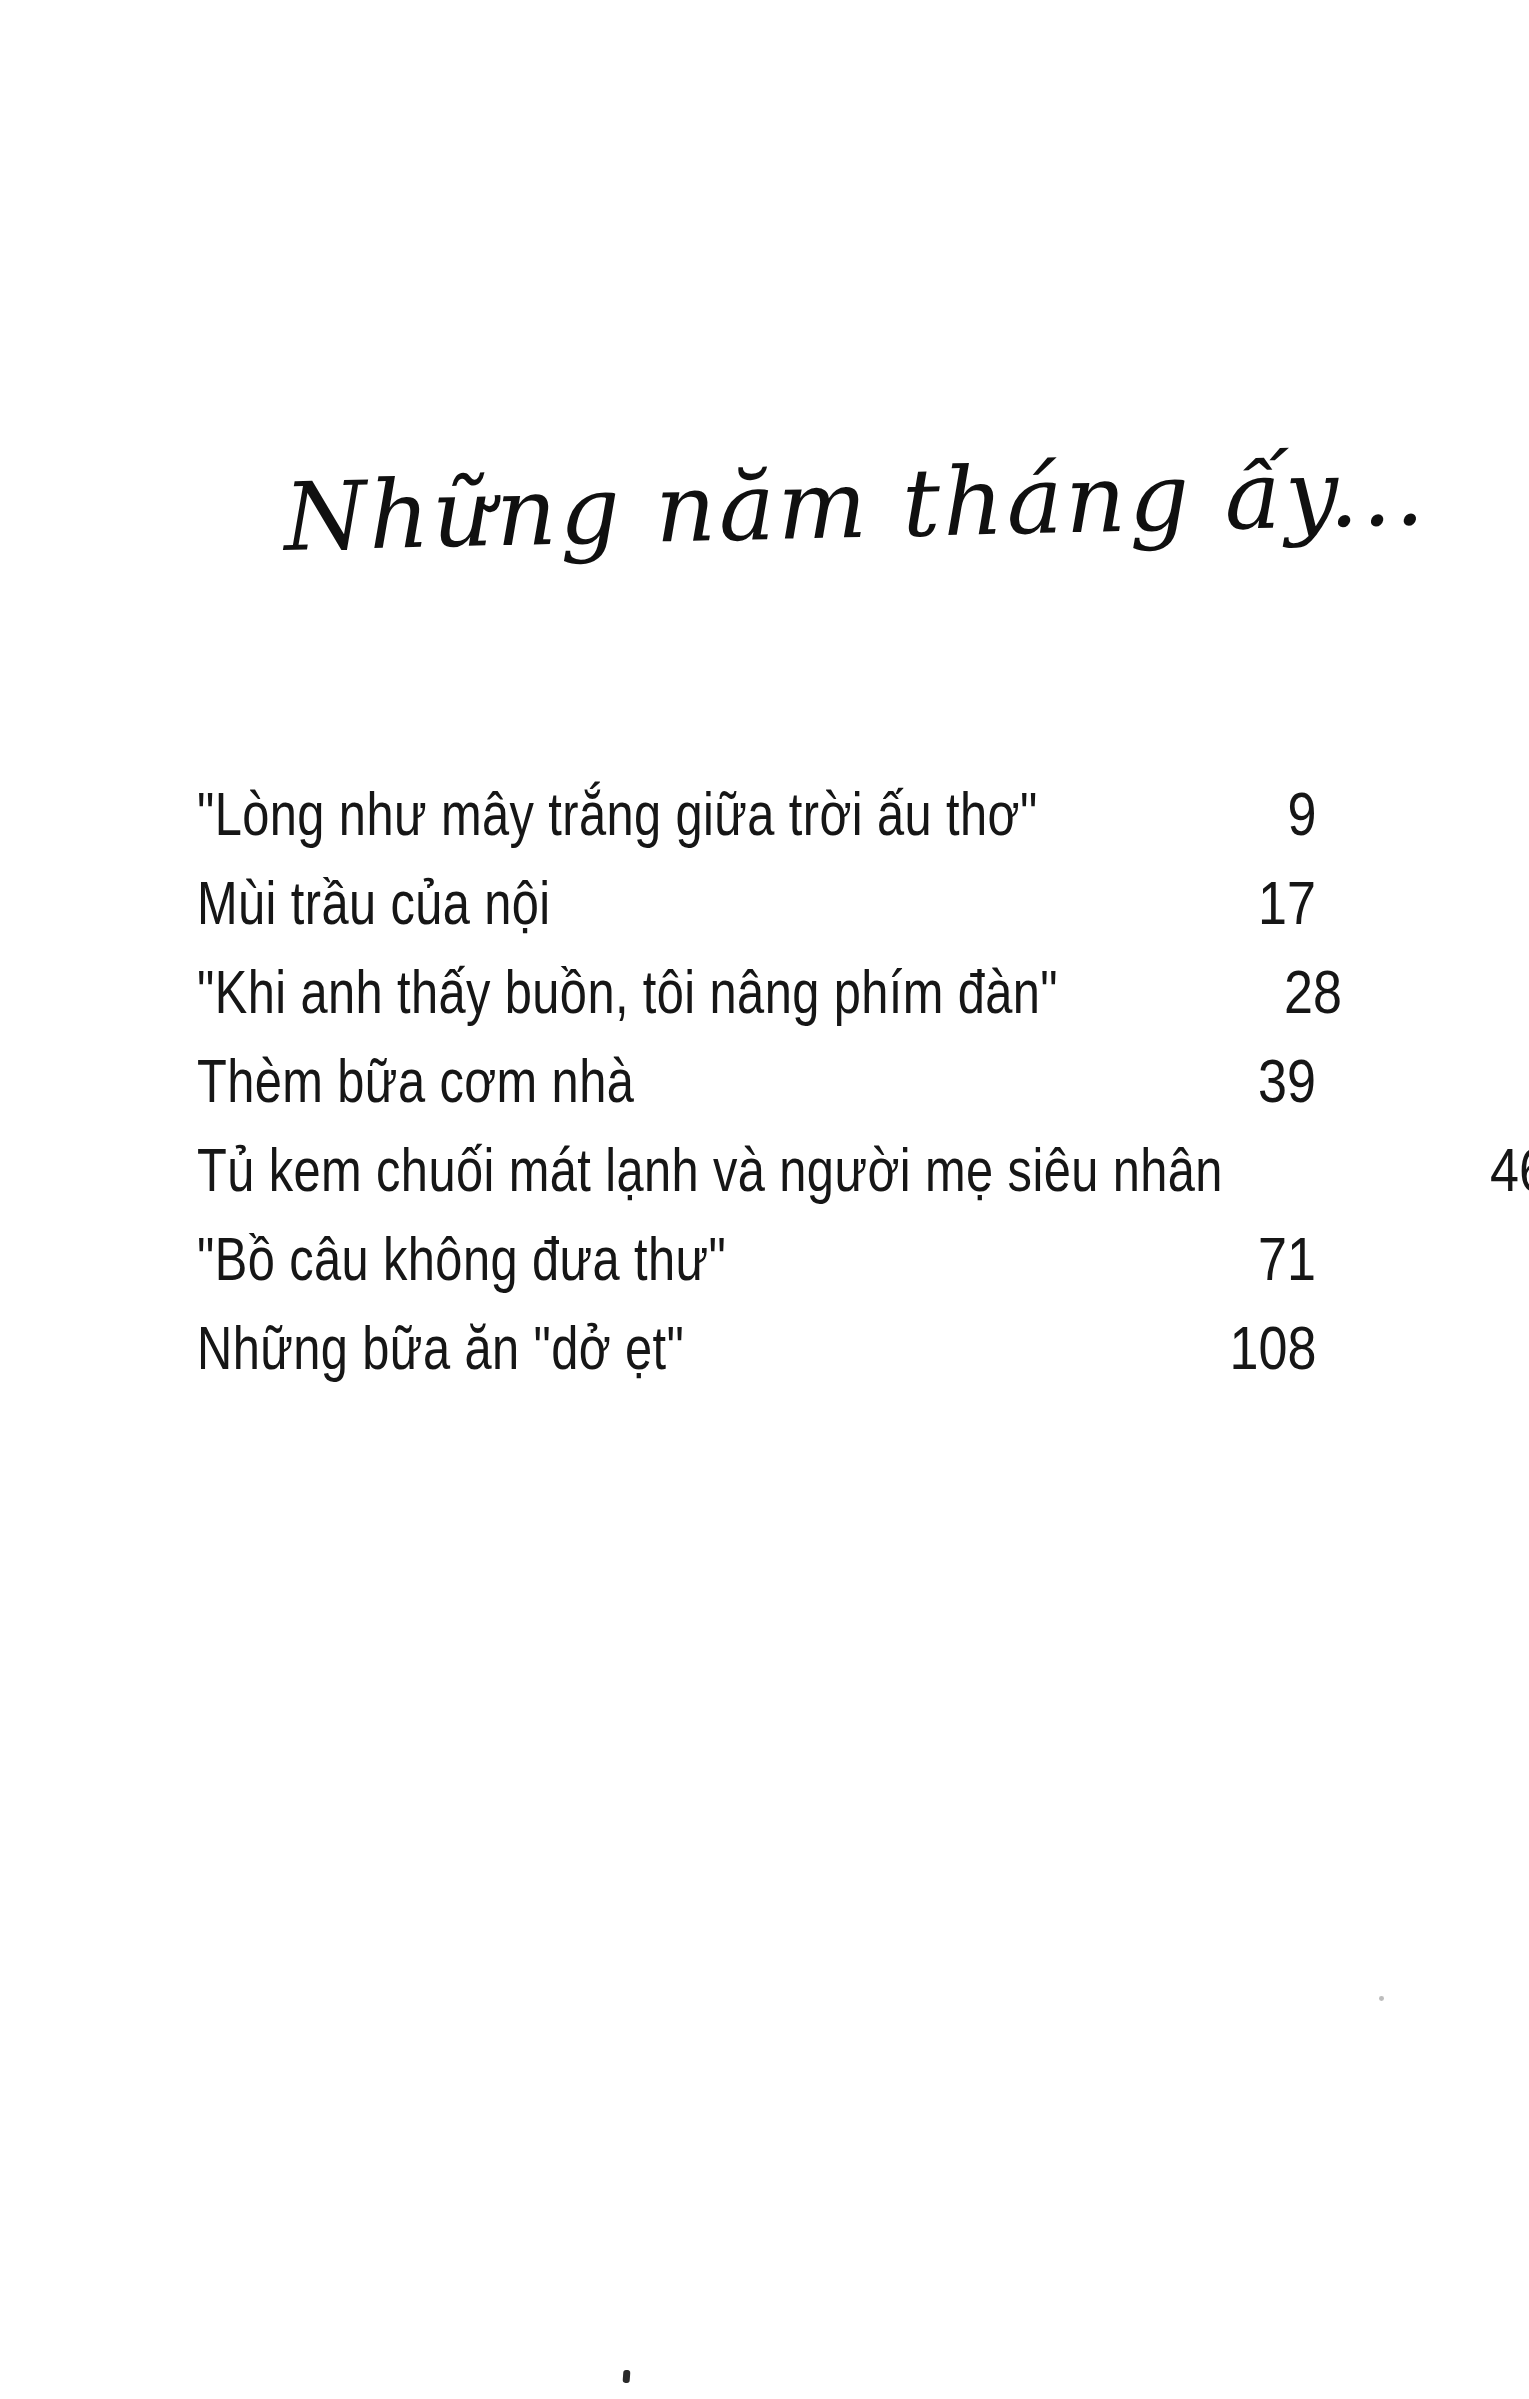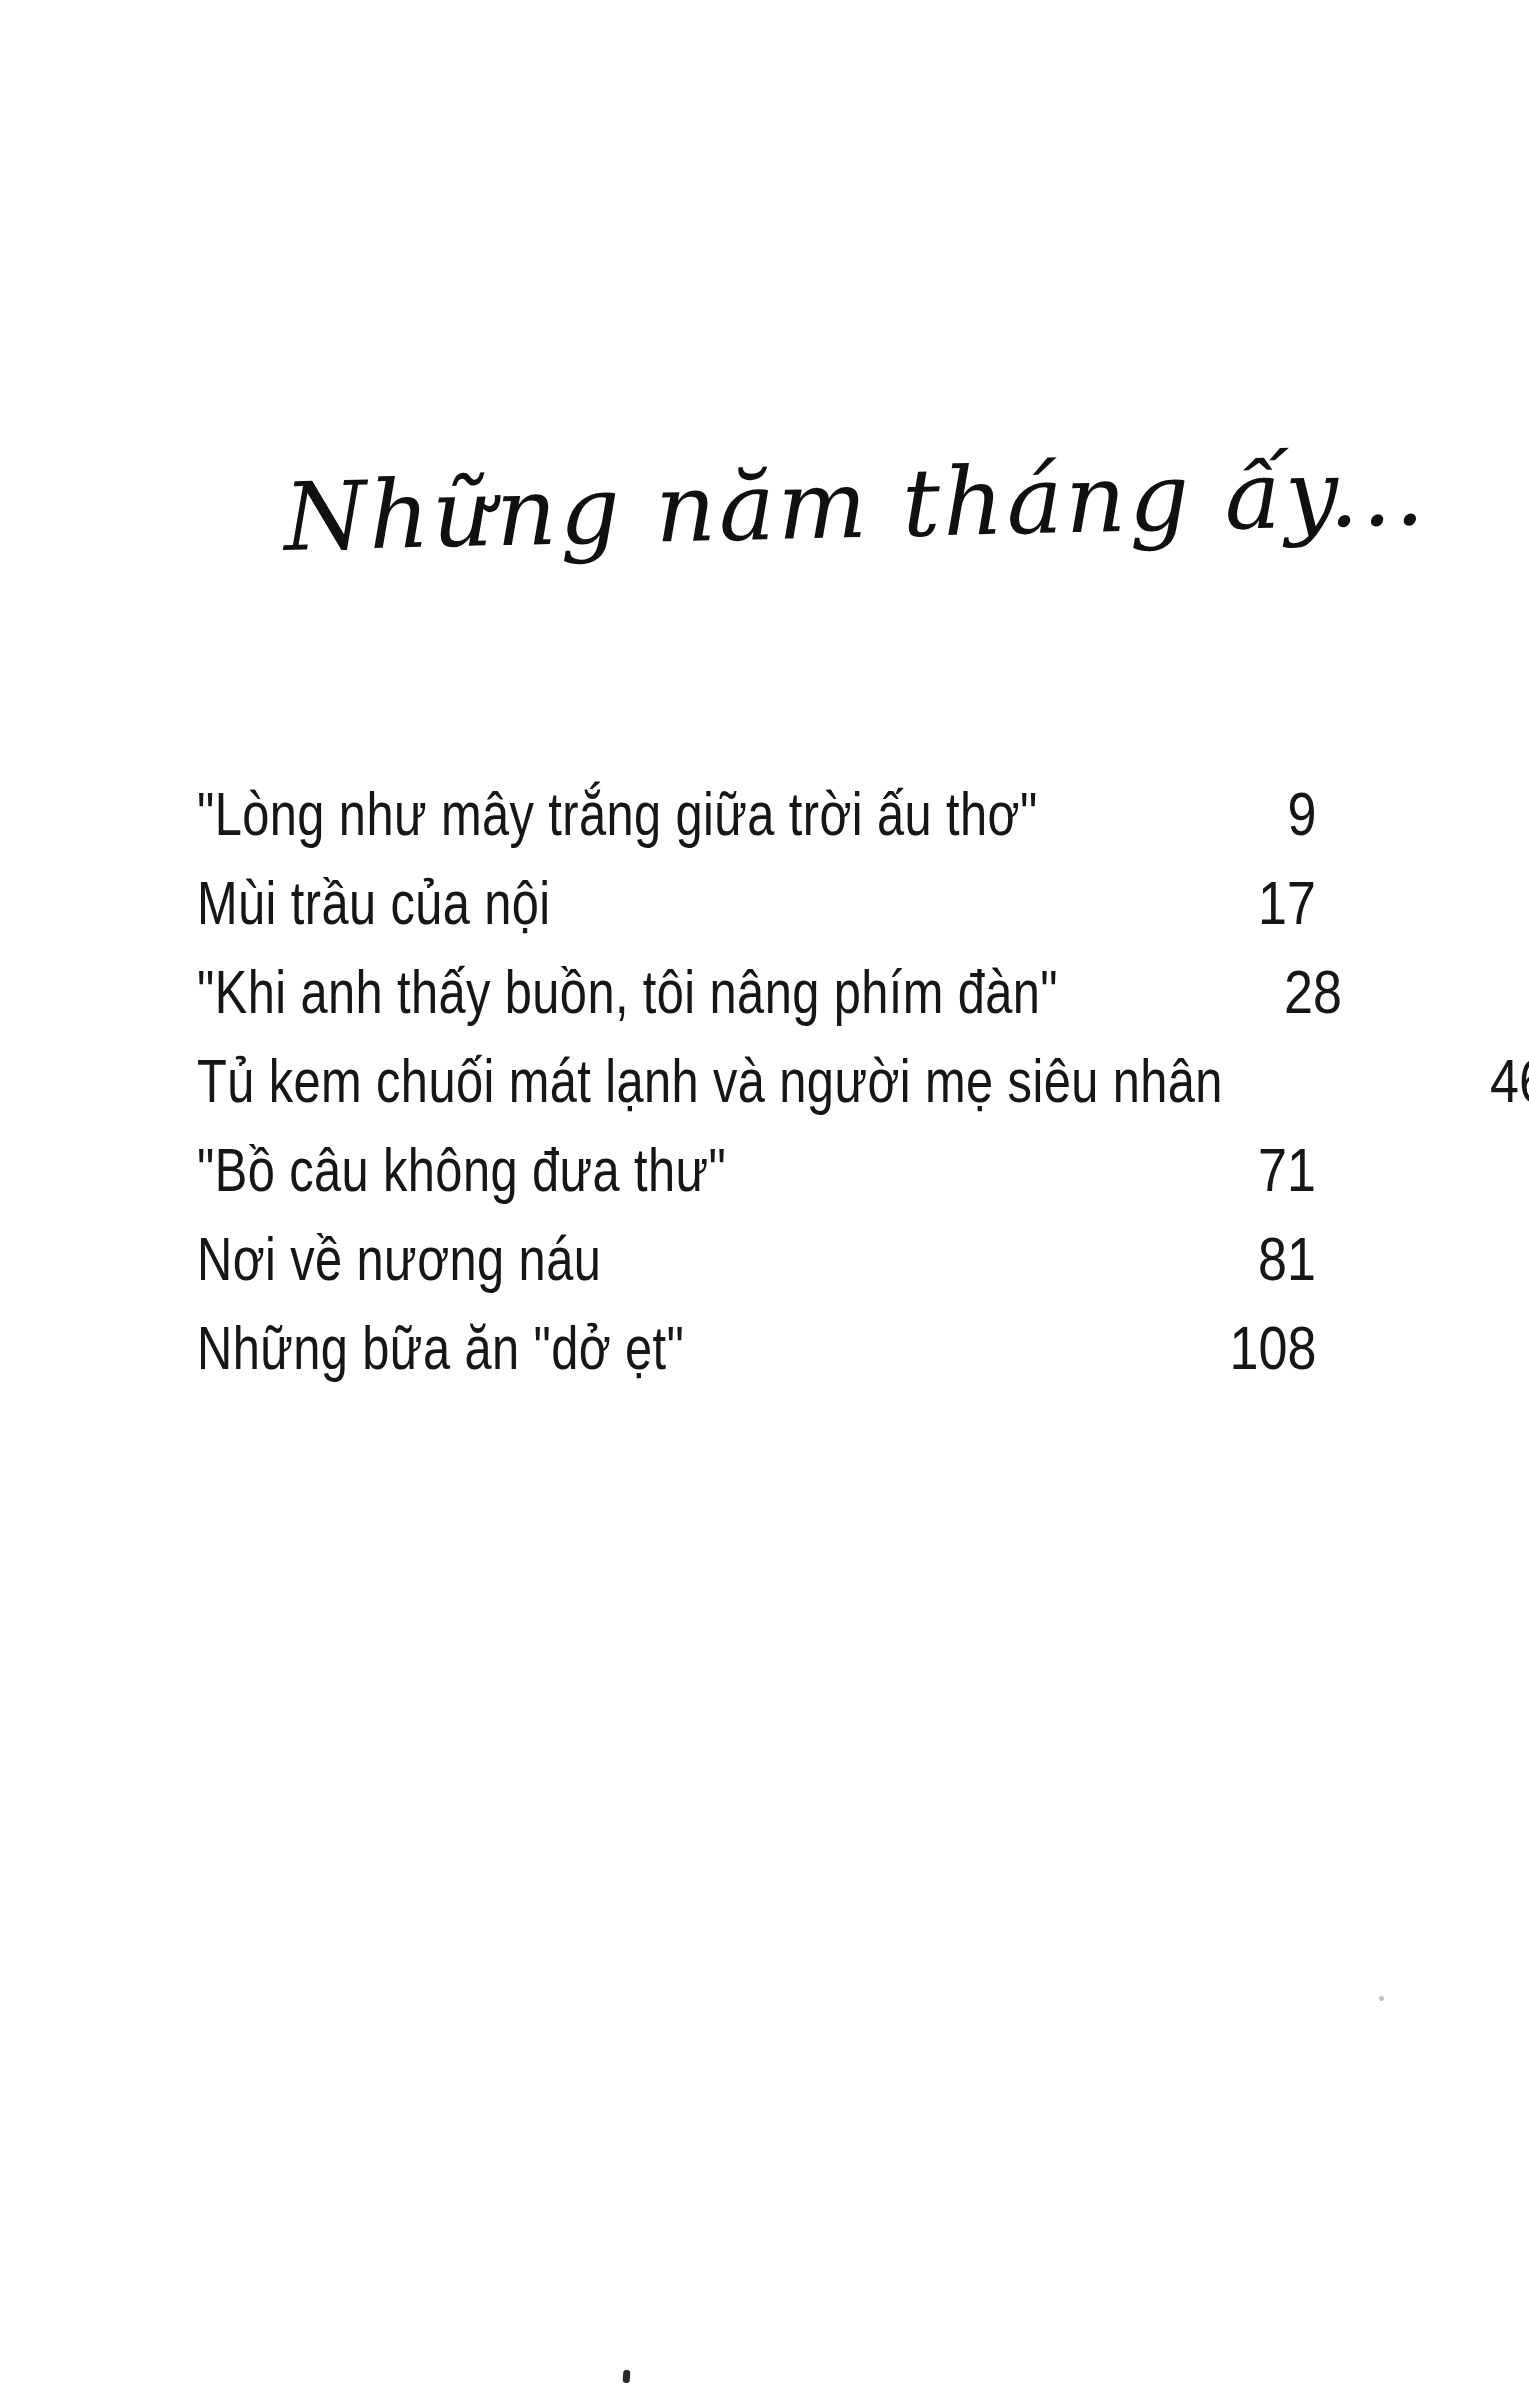--- a/index.html
+++ b/index.html
@@ -106,37 +106,37 @@
   <div class="toc-row">
     <span class="toc-title">Mùi trầu của nội</span>
     <span class="toc-page">17</span>
   </div>
 
   <div class="toc-row">
     <span class="toc-title">"Khi anh thấy buồn, tôi nâng phím đàn"</span>
     <span class="toc-page">28</span>
   </div>
 
+  <div class="toc-row">
+    <span class="toc-title">Thèm bữa cơm nhà</span>
+    <span class="toc-page">39</span>
+  </div>
 
   <div class="toc-row">
     <span class="toc-title">Tủ kem chuối mát lạnh và người mẹ siêu nhân</span>
     <span class="toc-page">46</span>
   </div>
 
 
 
   <div class="toc-row">
     <span class="toc-title">"Bồ câu không đưa thư"</span>
     <span class="toc-page">71</span>
   </div>
 
-  <div class="toc-row">
-    <span class="toc-title">Nơi về nương náu</span>
-    <span class="toc-page">81</span>
-  </div>
 
 
 
   <div class="toc-row">
     <span class="toc-title">Những bữa ăn "dở ẹt"</span>
     <span class="toc-page">108</span>
   </div>
 
 
 </div>

